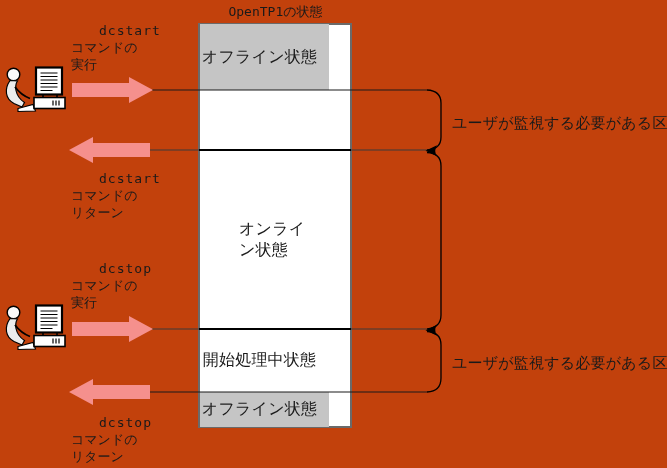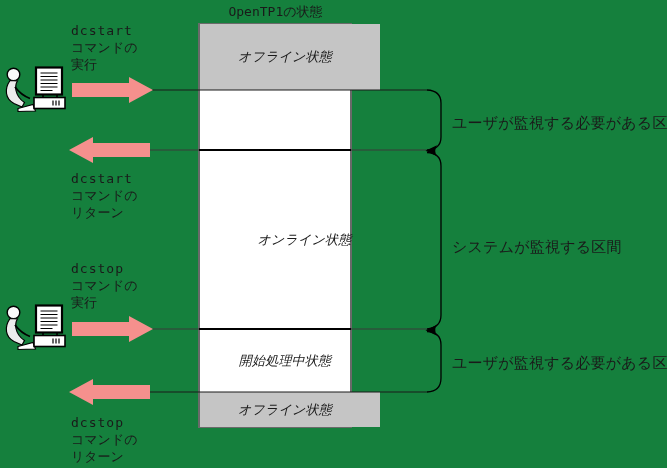--- a/index.html
+++ b/index.html
@@ -1,36 +1,36 @@
 <!DOCTYPE html>
 <html><head>
 <meta charset="utf-8">
 <style>
   html,body{margin:0;padding:0;background:#fff;}
   #stage{
-    position:relative;width:667px;height:468px;background:#15803d;overflow:hidden;
+    position:relative;width:667px;height:468px;background:#c2410c;overflow:hidden;
     font-family:"Liberation Sans","DejaVu Sans",sans-serif;color:#1a1a1a;
   }
   .abs{position:absolute;}
   .title{
     left:199px;top:3px;width:153px;text-align:center;font-size:13px;
     font-family:"DejaVu Sans Mono","Liberation Sans",sans-serif;letter-spacing:0px;
   }
   .state-box{
     left:198px;top:23px;width:154px;height:405px;box-sizing:border-box;
     border:2px solid #6a6a6a;background:#ffffff;
   }
   .cell{
-    left:200px;width:180px;display:flex;align-items:center;justify-content:center;
-    font-size:13px;letter-spacing:0.2px;padding-right:10px;box-sizing:border-box;font-style:italic;
+    left:200px;width:129px;display:flex;align-items:center;justify-content:center;
+    font-size:16px;letter-spacing:0.2px;padding-right:10px;box-sizing:border-box;
   }
   .evt{left:71px;font-size:13px;line-height:17px;white-space:nowrap;}
   .evt .cmd{
     font-family:"DejaVu Sans Mono","Liberation Mono",monospace;
-    font-size:13px;letter-spacing:1px;
+    font-size:13px;letter-spacing:1px;margin-left:28px;
   }
   .ivl{left:452px;font-size:15px;line-height:19px;white-space:nowrap;letter-spacing:0.2px;}
   svg.overlay{position:absolute;left:0;top:0;pointer-events:none;}
 </style>
 </head>
 <body>
 
 <div id="stage">
 
   <div class="abs title">OpenTP1の状態</div>
@@ -65,21 +65,20 @@
     <div>コマンドの</div>
     <div>実行</div>
   </div>
   <div class="abs evt" style="top:414px;">
     <div class="cmd">dcstop</div>
     <div>コマンドの</div>
     <div>リターン</div>
   </div>
 
   <div class="abs ivl" style="top:113px;">ユーザが監視する必要がある区間</div>
-  <div class="abs ivl" style="top:237px;">システムが監視する区間</div>
   <div class="abs ivl" style="top:353px;">ユーザが監視する必要がある区間</div>
 
   <svg class="overlay" width="667" height="468" viewBox="0 0 667 468">
 
     <line x1="152" y1="90" x2="427" y2="90" stroke="#1a1a1a" stroke-width="1.2"></line>
     <line x1="150" y1="150" x2="427" y2="150" stroke="#3a3a3a" stroke-width="1.2"></line>
     <line x1="199" y1="150" x2="351" y2="150" stroke="#000" stroke-width="2"></line>
     <line x1="152" y1="329" x2="427" y2="329" stroke="#3a3a3a" stroke-width="1.2"></line>
     <line x1="199" y1="329" x2="351" y2="329" stroke="#000" stroke-width="2.2"></line>
     <line x1="150" y1="392" x2="427" y2="392" stroke="#1a1a1a" stroke-width="1.2"></line>

